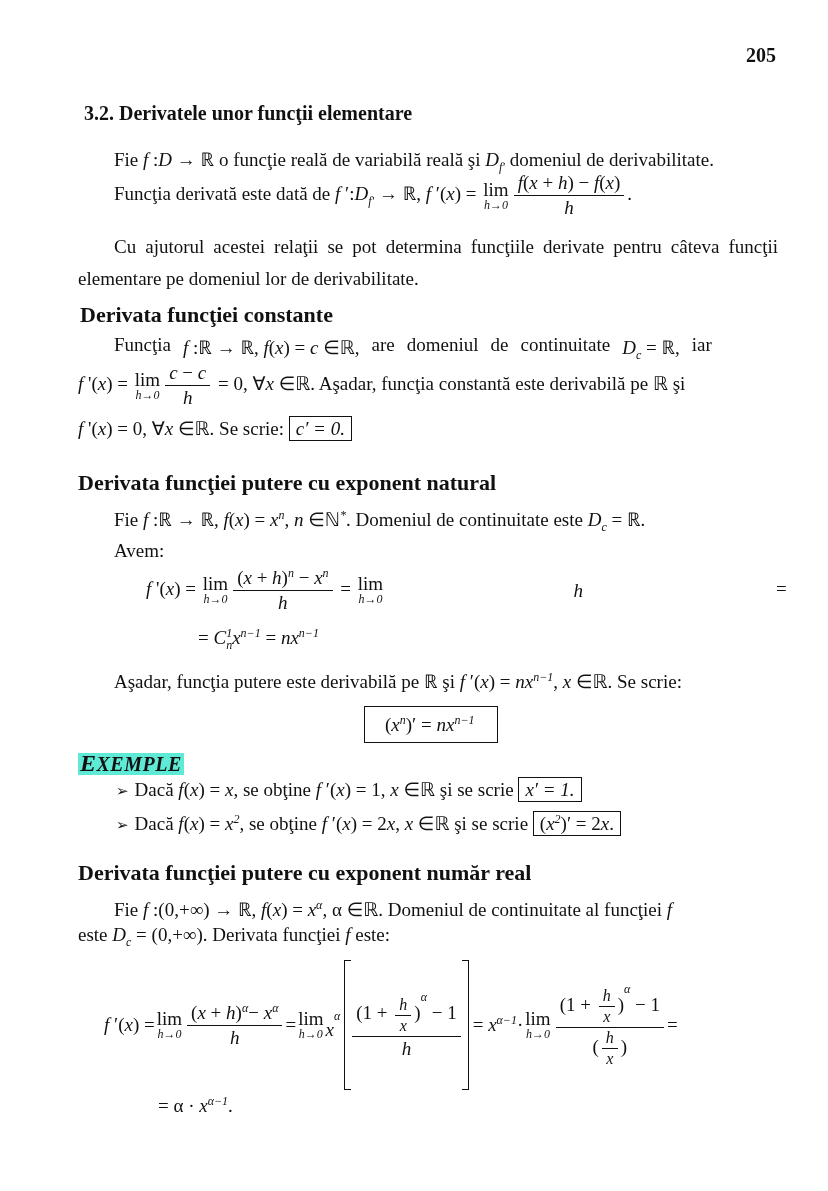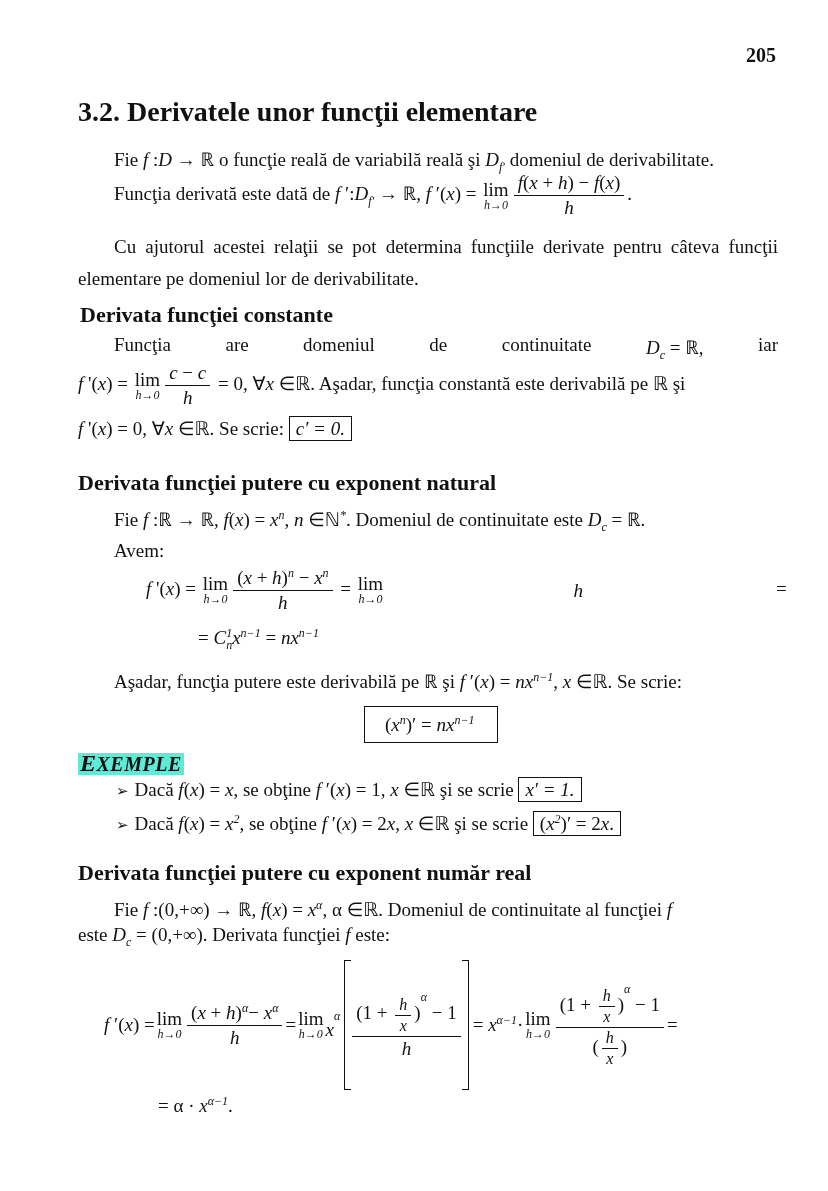--- a/index.html
+++ b/index.html
@@ -1,20 +1,20 @@
 <!DOCTYPE html>
 <html><head>
 <meta charset="utf-8">
 <style>
   html, body { margin:0; padding:0; background:#ffffff; }
   body { width:828px; height:1191px; position:relative; overflow:hidden;
          font-family:"Liberation Serif", serif; color:#111; font-size:19px; }
   .abs { position:absolute; white-space:nowrap; }
   .page-num { right:52px; top:44px; font-weight:bold; font-size:20px; }
-  h1 { margin:0; font-size:28px; font-weight:bold; }
+  h1 { margin:6px; font-size:20px; font-weight:bold; }
   h2 { margin:0; font-size:22px; font-weight:bold; }
   i, .m { font-style:italic; }
   .frac { display:inline-flex; flex-direction:column; align-items:center; vertical-align:middle; margin:0 3px; }
   .frac .num { border-bottom:1px solid #111; padding:0 4px 1px; }
   .frac .den { padding:1px 4px 0; }
   .lim { display:inline-flex; flex-direction:column; align-items:center; vertical-align:middle; margin:0 2px; }
   .lim .sub { font-size:12px; font-style:italic; margin-top:-3px; }
   .box { border:1.5px solid #111; padding:1px 6px; }
   .bigbox { border:1.5px solid #111; padding:6px 22px; }
   .exemple { background:#5eead4; font-weight:bold; font-style:italic; font-size:20px; padding:0 2px; letter-spacing:0.5px; }
@@ -40,22 +40,23 @@
       <span>lim</span>
       <span class="sub">h→0</span>
     </span><span class="frac">
       <span class="num"><i>f</i>(<i>x</i> + <i>h</i>) − <i>f</i>(<i>x</i>)</span>
       <span class="den"><i>h</i></span>
     </span>.
 </div>
 <div class="abs" style="left:78px; top:231px; width:700px; white-space:normal; text-indent:36px; text-align:justify; line-height:32px;">Cu ajutorul acestei relaţii se pot determina funcţiile derivate pentru câteva funcţii elementare pe domeniul lor de derivabilitate.</div>
 
 <h2 class="abs" style="left:80px; top:302px;">Derivata funcţiei constante</h2>
-<div class="abs" style="left:114px; top:334px; width:664px; display:flex; justify-content:space-between;">
+<div class="abs" style="left:114px; top:334px; width:664px; display:flex; justify-content:flex-start;gap:12px;">
   <span>Funcţia</span>
+    <span><i>f</i> :ℝ → ℝ, <i>f</i>(<i>x</i>) = <i>c</i> ∈ℝ,</span>
     <span>are</span>
     <span>domeniul</span>
     <span>de</span>
     <span>continuitate</span>
     <span><i>D</i><sub>c</sub> = ℝ,</span>
     <span>iar</span>
 </div>
 <div class="abs" style="left:78px; top:362px;">
   <i>f</i> '(<i>x</i>) = <span class="lim">
       <span>lim</span>

